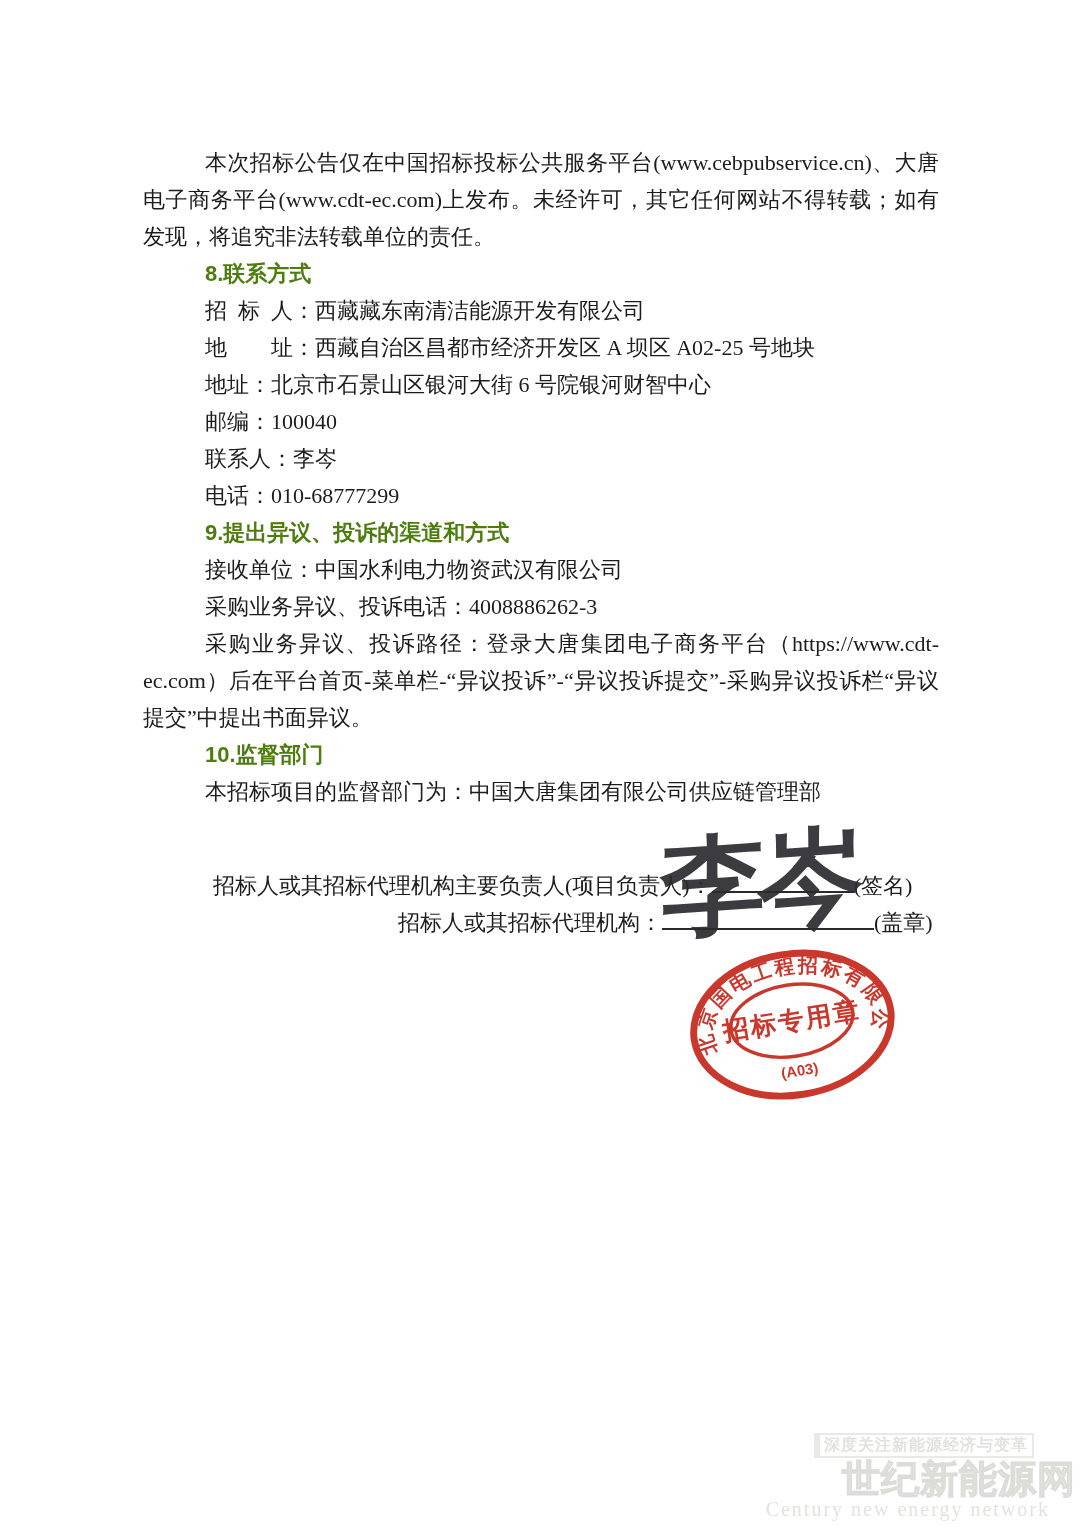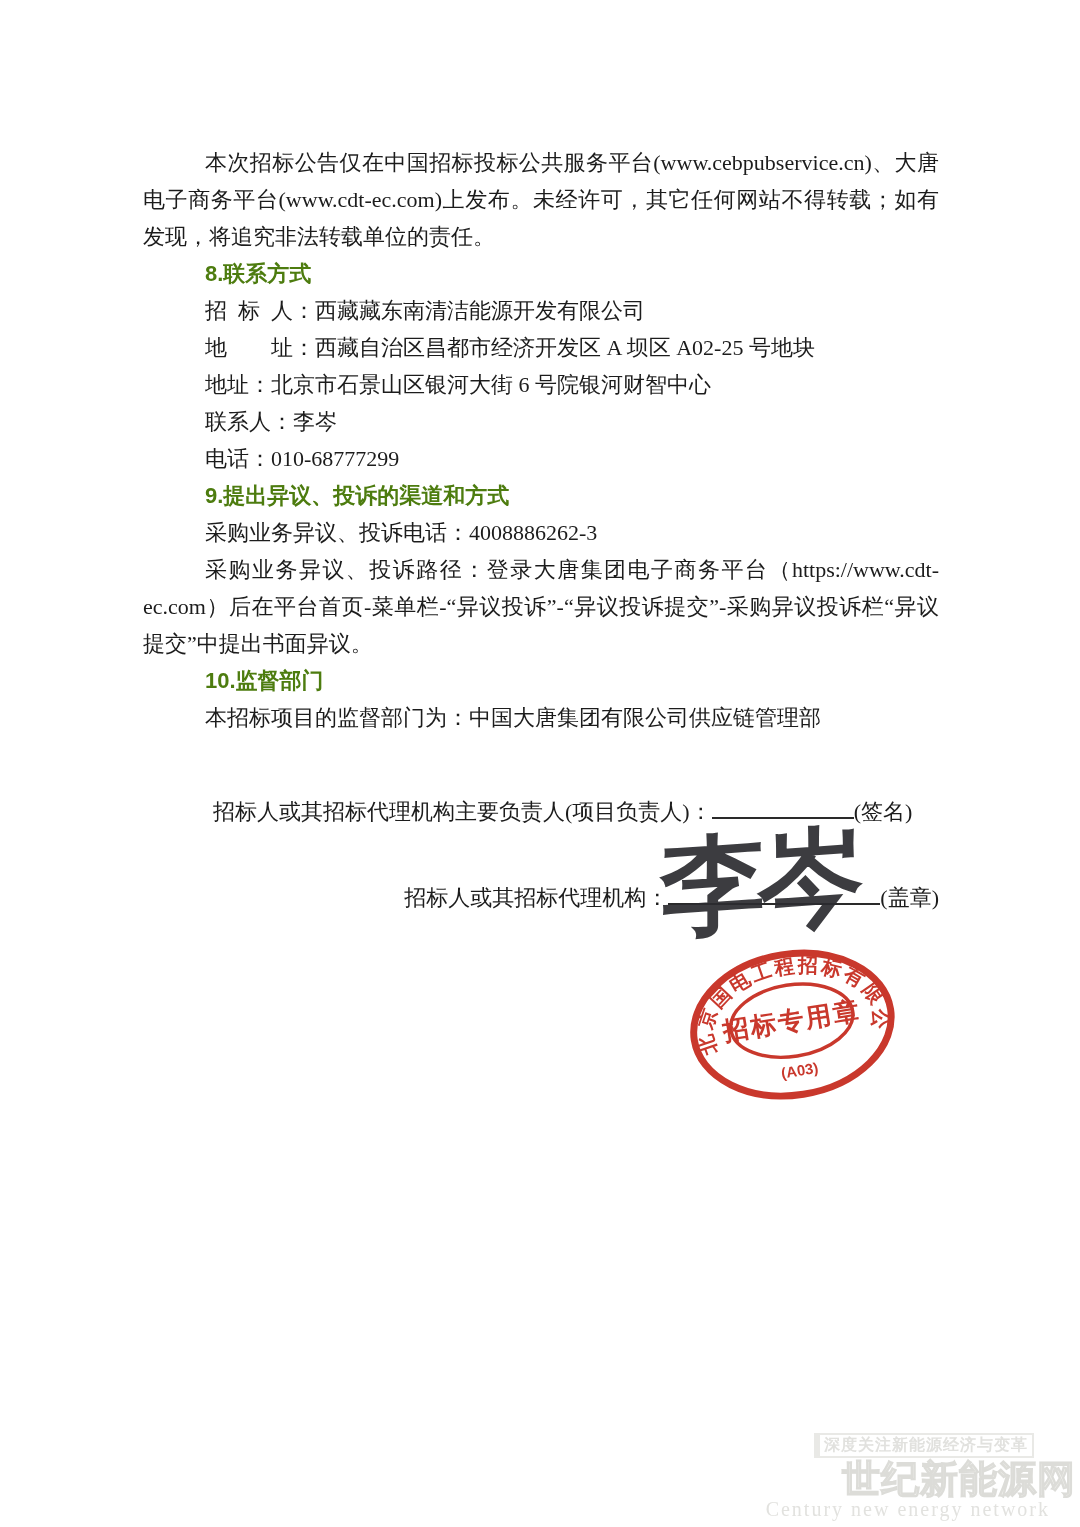--- a/index.html
+++ b/index.html
@@ -26,21 +26,21 @@
   }
   .line { padding-left:62px; }
   .heading {
     padding-left:62px;
     font-family:"Liberation Sans","DejaVu Sans",sans-serif;
     font-weight:bold;
     color:#4d7c0f;
   }
   .sig-line { position:relative; }
   .sig1 { margin-top:57px; padding-left:70px; }
-  .sig2 { margin-top:49px; padding-left:255px;text-align:right; }
+  .sig2 { padding-left:255px; }
   .blank {
     display:inline-block;
     border-bottom:2px solid #2a2a2a;
     height:24px;
     vertical-align:baseline;
   }
   .blank1 { width:142px; }
   .blank2 { width:212px; }
 
   .handwritten {
@@ -120,24 +120,26 @@
 
 <div class="page">
 
   <div class="content">
     <p class="para">本次招标公告仅在中国招标投标公共服务平台(www.cebpubservice.cn)、大唐电子商务平台(www.cdt-ec.com)上发布。未经许可，其它任何网站不得转载；如有发现，将追究非法转载单位的责任。</p>
 
     <div class="heading">8.联系方式</div>
     <div class="line">招 标 人：西藏藏东南清洁能源开发有限公司</div>
     <div class="line">地    址：西藏自治区昌都市经济开发区 A 坝区 A02-25 号地块</div>
     <div class="line">地址：北京市石景山区银河大街 6 号院银河财智中心</div>
+    <div class="line">邮编：100040</div>
     <div class="line">联系人：李岑</div>
     <div class="line">电话：010-68777299</div>
 
     <div class="heading">9.提出异议、投诉的渠道和方式</div>
+    <div class="line">接收单位：中国水利电力物资武汉有限公司</div>
     <div class="line">采购业务异议、投诉电话：4008886262-3</div>
     <p class="para">采购业务异议、投诉路径：登录大唐集团电子商务平台（https://www.cdt-ec.com）后在平台首页-菜单栏-“异议投诉”-“异议投诉提交”-采购异议投诉栏“异议提交”中提出书面异议。</p>
 
     <div class="heading">10.监督部门</div>
     <div class="line">本招标项目的监督部门为：中国大唐集团有限公司供应链管理部</div>
 
     <div class="sig-line sig1">
       <span>招标人或其招标代理机构主要负责人(项目负责人)：</span><span class="blank blank1"></span><span>(签名)</span>
     </div>
 

